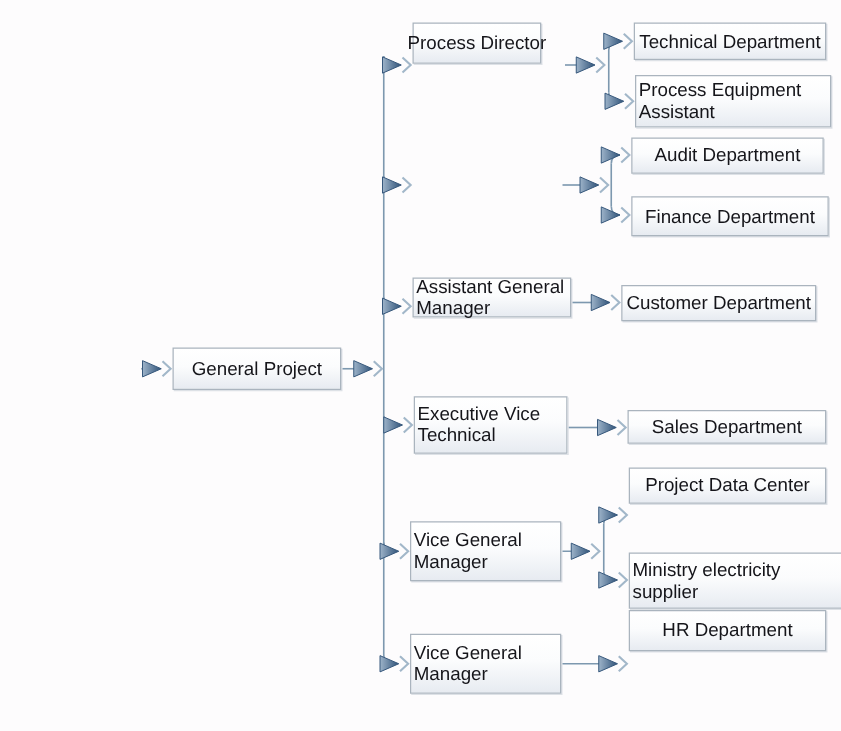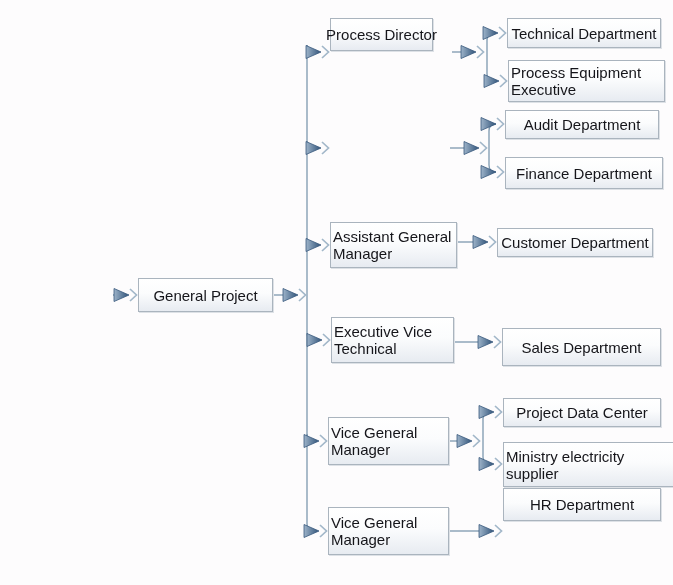--- a/index.html
+++ b/index.html
@@ -116,52 +116,52 @@
       </g>
   </svg>
 
   <div class="node nowrap" style="left:138px;top:278px;width:135px;height:34px">
       <span class="lbl">General Project</span>
     </div>
 
   <div class="node nowrap" style="left:330px;top:18px;width:103px;height:33px">
       <span class="lbl">Process Director</span>
     </div>
-  <div class="node" style="left:330px;top:222px;width:127px;height:46px">
+  <div class="node" style="left:330px;top:222px;width:127px;height:32px">
       <span class="lbl">Assistant General Manager</span>
     </div>
   <div class="node" style="left:331px;top:317px;width:123px;height:46px">
       <span class="lbl">Executive Vice Technical</span>
     </div>
   <div class="node" style="left:328px;top:417px;width:121px;height:48px">
       <span class="lbl">Vice General Manager</span>
     </div>
   <div class="node" style="left:328px;top:507px;width:121px;height:48px">
       <span class="lbl">Vice General Manager</span>
     </div>
 
   <div class="node nowrap" style="left:507px;top:18px;width:154px;height:30px">
       <span class="lbl">Technical Department</span>
     </div>
   <div class="node" style="left:508px;top:60px;width:157px;height:42px">
-      <span class="lbl">Process Equipment Executive</span>
+      <span class="lbl">Process Equipment Assistant</span>
     </div>
   <div class="node nowrap" style="left:505px;top:110px;width:154px;height:29px">
       <span class="lbl">Audit Department</span>
     </div>
   <div class="node nowrap" style="left:505px;top:157px;width:158px;height:32px">
       <span class="lbl">Finance Department</span>
     </div>
   <div class="node nowrap" style="left:497px;top:228px;width:156px;height:29px">
       <span class="lbl">Customer Department</span>
     </div>
-  <div class="node nowrap" style="left:502px;top:328px;width:159px;height:38px">
+  <div class="node nowrap" style="left:502px;top:328px;width:159px;height:27px">
       <span class="lbl">Sales Department</span>
     </div>
-  <div class="node nowrap" style="left:503px;top:398px;width:158px;height:29px">
+  <div class="node nowrap" style="left:503px;top:374px;width:158px;height:29px">
       <span class="lbl">Project Data Center</span>
     </div>
   <div class="node" style="left:503px;top:442px;width:174px;height:45px">
       <span class="lbl">Ministry electricity supplier</span>
     </div>
   <div class="node nowrap" style="left:503px;top:488px;width:158px;height:33px">
       <span class="lbl">HR Department</span>
     </div>
 
 </div>

